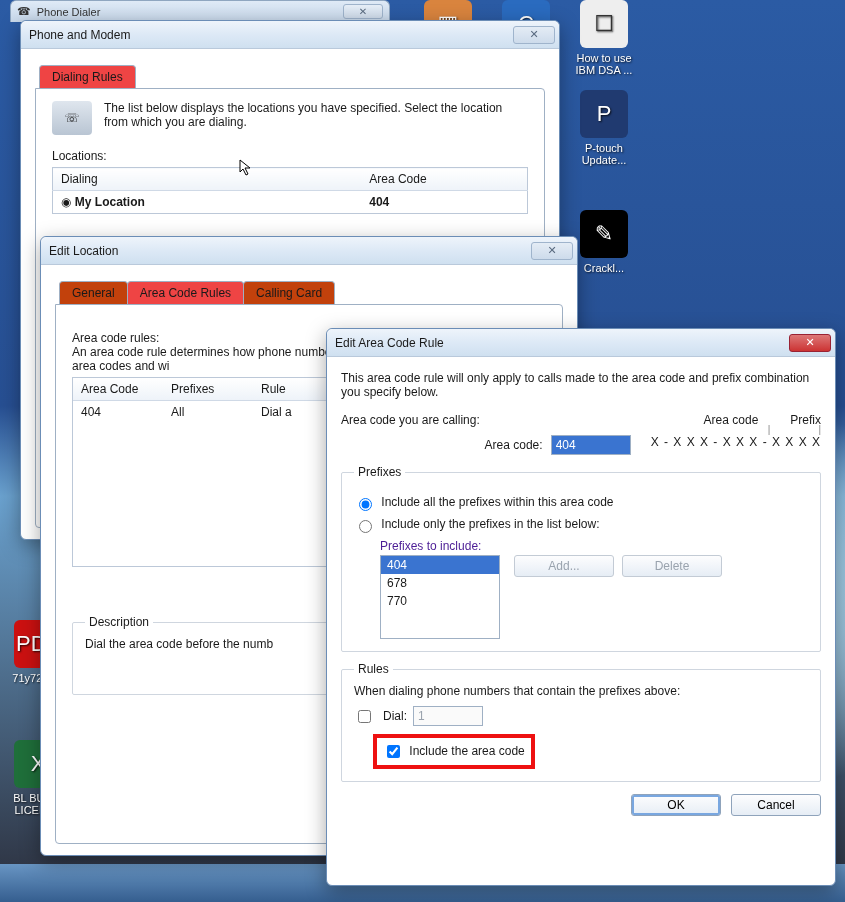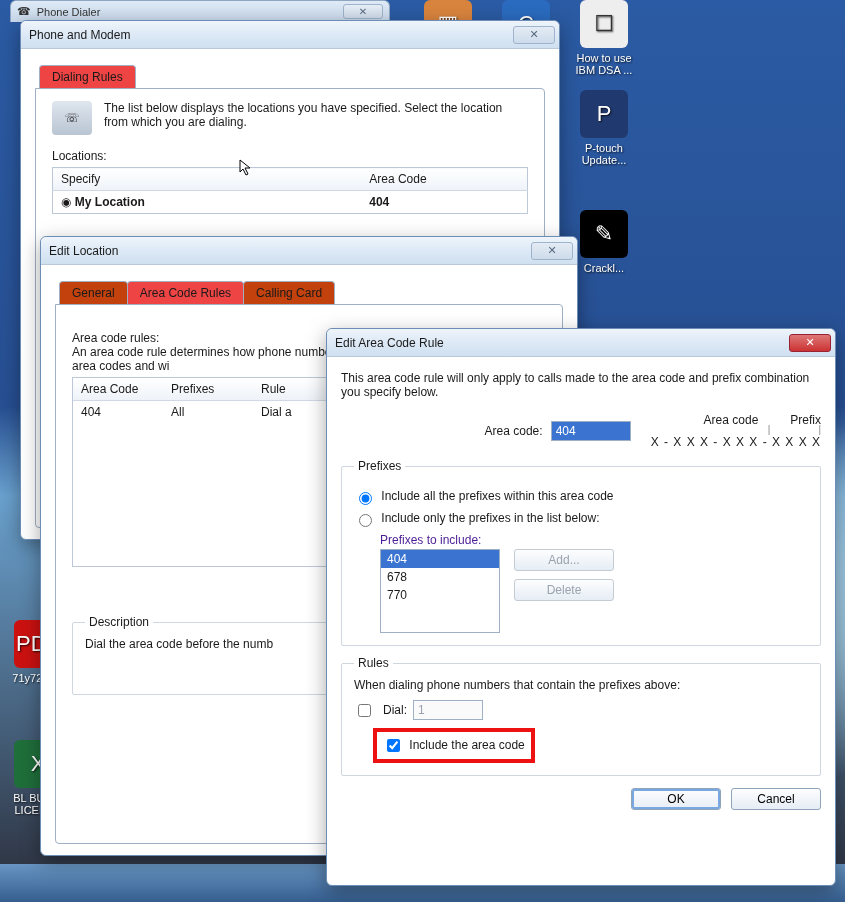--- a/index.html
+++ b/index.html
@@ -178,21 +178,21 @@
     </div>
     <div class="tabpanel" style="height:440px;">
       <div style="display:flex;gap:12px;align-items:flex-start;">
         <div style="width:40px;height:34px;background:linear-gradient(#dfe6ee,#b9c5d3);border-radius:4px;display:flex;align-items:center;justify-content:center;">☏</div>
         <div class="label" style="flex:1;">The list below displays the locations you have specified. Select the location from which you are dialing.</div>
       </div>
       <div class="label" style="margin-top:14px;">Locations:</div>
       <table class="tbl" style="margin-top:4px;">
         <tbody>
             <tr>
-          <th style="width:65%">Specify</th>
+          <th style="width:65%">Dialing</th>
           <th>Area Code</th>
         </tr>
         <tr>
           <td><span>◉ </span><b>My Location</b></td>
           <td><b>404</b></td>
         </tr>
       </tbody>
         </table>
 
       <svg class="cursor-icon" style="left:218px;top:138px" viewBox="0 0 14 18">
@@ -246,20 +246,21 @@
 <div class="win" style="left:326px; top:328px; width:510px; height:558px;">
   <div class="titlebar">
     <span class="title">Edit Area Code Rule</span>
     <div class="close">✕</div>
   </div>
   <div class="body">
     <div class="label" style="margin-top:4px;">This area code rule will only apply to calls made to the area code and prefix combination you specify below.</div>
 
     <div style="display:flex; margin-top:14px; gap:20px;">
       <div style="flex:1;">
+        <div class="label">Area code you are calling:</div>
         <div style="margin-top:8px; display:flex; align-items:center; gap:8px;justify-content:flex-end;">
           <span class="label">Area code:</span>
           <input type="text" class="sel" style="width: 80px;" value="404">
         </div>
       </div>
       <div style="text-align:center;">
         <div class="rightcol-hdr">
           <span>Area code</span>
           <span>Prefix</span>
         </div>
@@ -286,21 +287,21 @@
         </label>
       </div>
       <div style="margin:6px 0 0 26px;">
         <div class="label" style="color:#4c1d95">Prefixes to include:</div>
         <div style="display:flex; gap:14px; margin-top:2px; align-items:flex-start;">
           <div class="listbox">
             <div class="sel">404</div>
             <div>678</div>
             <div>770</div>
           </div>
-          <div style="display:flex;flex-direction:column;gap:8px;">
+          <div style="display:flex;flex-direction:row;gap:8px;">
             <button class="btn" disabled="" style="width:100px">Add...</button>
             <button class="btn" disabled="" style="width:100px">Delete</button>
           </div>
         </div>
       </div>
     </fieldset>
 
     <fieldset>
       <legend>Rules</legend>
       <div class="label">When dialing phone numbers that contain the prefixes above:</div>

